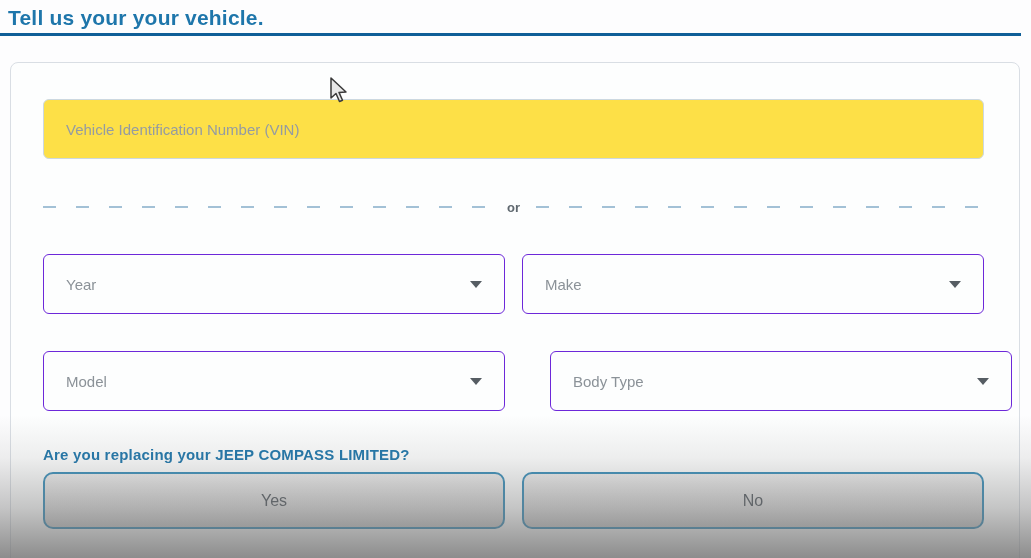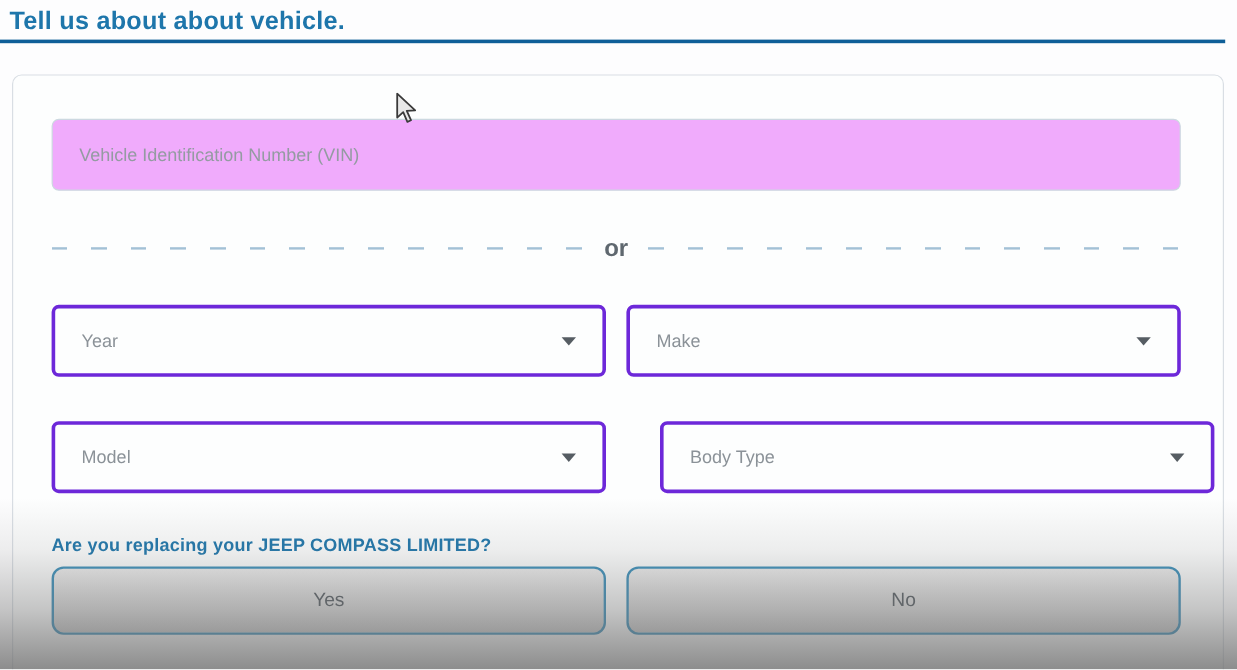--- a/index.html
+++ b/index.html
@@ -44,21 +44,21 @@
     border-radius: 8px;
   }
   .vin-input {
     position: absolute;
     left: 32px;
     top: 36px;
     width: 941px;
     height: 60px;
     border: 1px solid #ccd8e0;
     border-radius: 6px;
-    background: #f0abfc;
+    background: #fde047;
     padding: 0 22px;
     font-family: "Liberation Sans", sans-serif;
     font-size: 15px;
     color: #555c62;
     outline: none;
   }
   .vin-input::placeholder { color: #949ba2; opacity: 1; }
   .divider {
     position: absolute;
     left: 32px;
@@ -68,29 +68,29 @@
     display: flex;
     align-items: center;
     gap: 16px;
   }
   .dash-line {
     flex: 1;
     height: 2px;
     background: repeating-linear-gradient(to right, #a3c1d6 0px, #a3c1d6 13px, transparent 13px, transparent 33px);
   }
   .or-label {
-    font-size: 20px;
+    font-size: 13px;
     font-weight: bold;
     color: #5f686f;
   }
   .dropdown {
     position: absolute;
     width: 462px;
     height: 60px;
-    border: 3px solid #6d28d9;
+    border: 1px solid #6d28d9;
     border-radius: 6px;
     background: #fdfefe;
     display: flex;
     align-items: center;
     padding: 0 22px;
     cursor: pointer;
   }
   .dd-label {
     font-size: 15px;
     color: #8b9298;
@@ -154,21 +154,21 @@
     top: 77px;
     z-index: 100;
     pointer-events: none;
   }
 </style>
 </head>
 <body>
 
 <div class="page">
 
-  <div class="page-title">Tell us about about vehicle.</div>
+  <div class="page-title">Tell us your your vehicle.</div>
   <div class="title-rule"></div>
 
   <div class="card">
 
     <input class="vin-input" placeholder="Vehicle Identification Number (VIN)" style="">
 
     <div class="divider">
       <div class="dash-line"></div>
       <span class="or-label">or</span>
       <div class="dash-line"></div>

